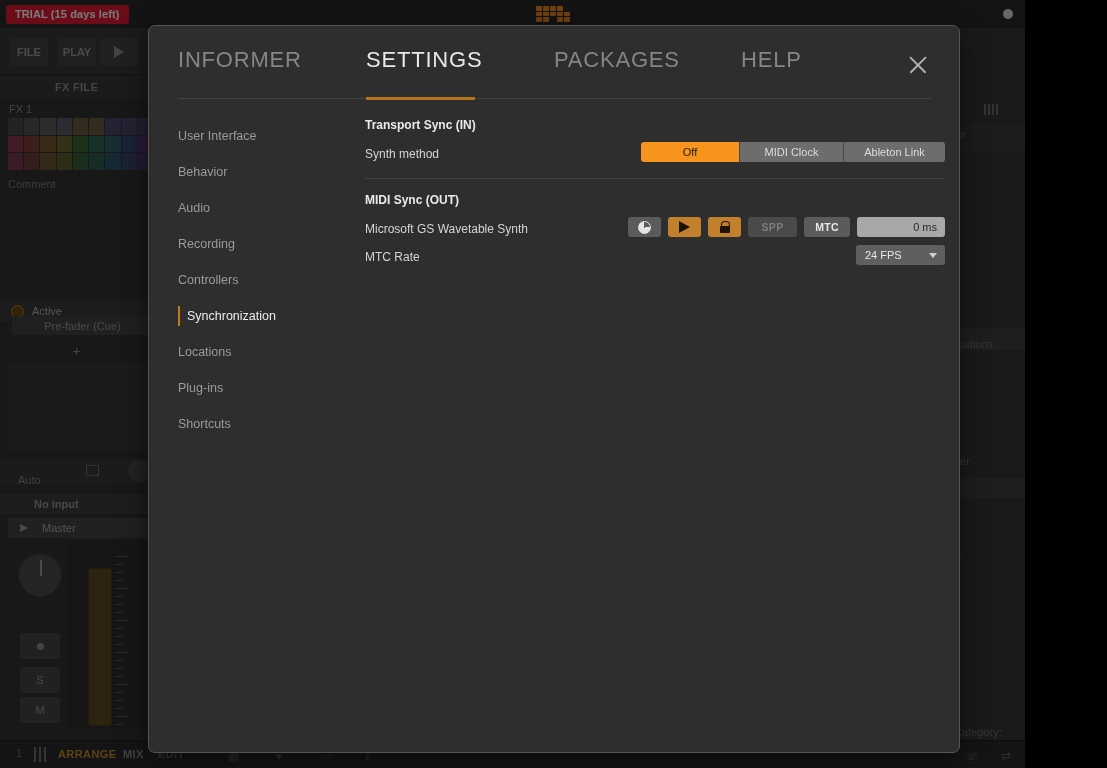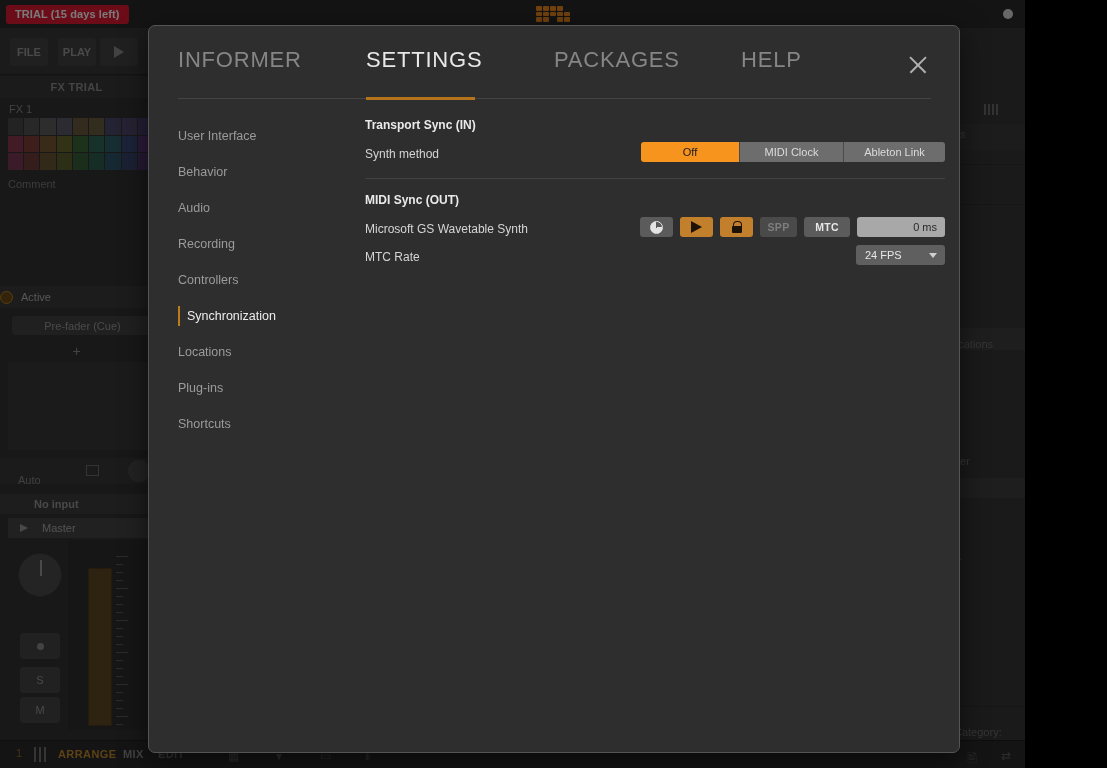--- a/index.html
+++ b/index.html
@@ -86,22 +86,22 @@
     position:absolute; left:8px; top:118px; width:145px; height:52px;
     display:grid; grid-template-columns:repeat(9,1fr); grid-template-rows:repeat(3,1fr);
     gap:1px;
   }
   .swatches span { display:block; }
   .bg-comment {
     position:absolute; left:8px; top:178px; width:145px; height:100px;
     color:#7d7d7d; font-size:11px;
   }
   .bg-active-row {
-    position:absolute; left:0px; top:286px; width:153px; height:22px;
-    display:flex; align-items:center; gap:8px; 
+    position:absolute; left:0px; top:300px; width:153px; height:22px;
+    display:flex; align-items:center; gap:8px; padding-left:11px;
     background:#3c3c3c;
   }
   .led {
     width:13px;height:13px;border-radius:50%;
     background:#6a4a16; border:1px solid #b8801f;
   }
   .bg-active-row span { color:#b4b4b4; font-size:11px; }
   .bg-prefader {
     position:absolute; left:12px; top:316px; width:141px; height:19px;
     background:#444; border-radius:3px; color:#9a9a9a; font-size:11px;
@@ -308,21 +308,21 @@
     content:""; position:absolute; left:0; top:5px; width:10px; height:7px;
     background:#1d1206; border-radius:1px;
   }
   .tbtn2 {
     height:20px; border-radius:3px; background:#5b5b5b;
     display:flex; align-items:center; justify-content:center;
     font-size:10.5px; font-weight:bold; color:#e8e8e8;
     margin-right:7px; cursor:pointer; letter-spacing:0.3px;
   }
   .tbtn2.off { background:#4a4a4a; color:#7e7e7e; }
-  #b-spp { width:37px; }
+  #b-spp { width:49px; }
   #b-mtc { width:46px; }
   .numfield {
     width:88px; height:20px; border-radius:3px;
     background:#a8a8a8; color:#2a2a2a; font-size:11px;
     display:flex; align-items:center; justify-content:flex-end;
     padding-right:8px; cursor:text;text-align:center;
   }
   .dropdown {
     position:relative; width:89px; height:20px; border-radius:3px;
     background:#5f5f5f; color:#e8e8e8; font-size:11px;
@@ -365,21 +365,21 @@
 
     <div class="bg-transport">
       <div class="tbtn" id="tb-file">FILE</div>
       <div class="tbtn" id="tb-play">PLAY</div>
       <div class="tbtn" id="tb-arrow">
           <span class="play-tri"></span>
         </div>
       <div class="tbtn" id="tb-rec">CK</div>
     </div>
 
-    <div class="bg-fxtrack-hdr">FX TRIAL</div>
+    <div class="bg-fxtrack-hdr">FX FILE</div>
     <div class="bg-fx1">FX 1</div>
     <div class="swatches" id="swatch-grid">
         <span style="background: rgb(74, 74, 74);"></span>
         <span style="background: rgb(84, 84, 84);"></span>
         <span style="background: rgb(94, 94, 94);"></span>
         <span style="background: rgb(90, 90, 102);"></span>
         <span style="background: rgb(107, 90, 62);"></span>
         <span style="background: rgb(107, 95, 66);"></span>
         <span style="background: rgb(73, 73, 107);"></span>
         <span style="background: rgb(82, 72, 107);"></span>

